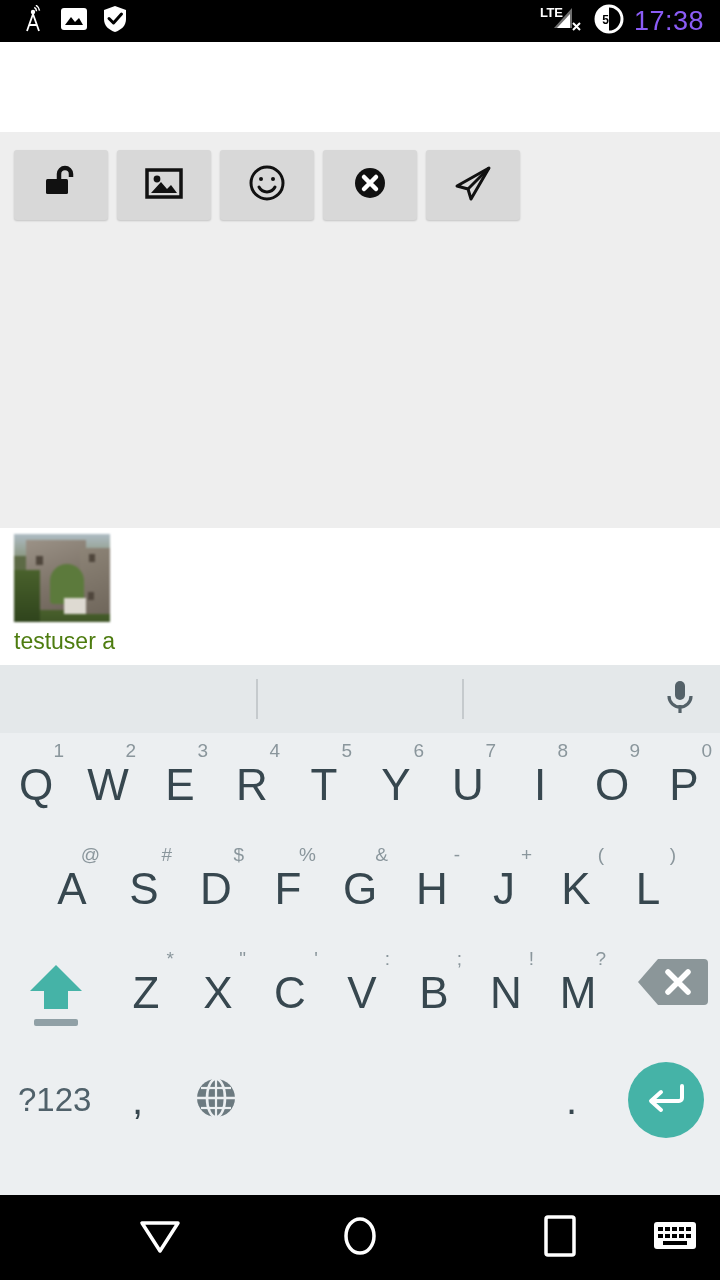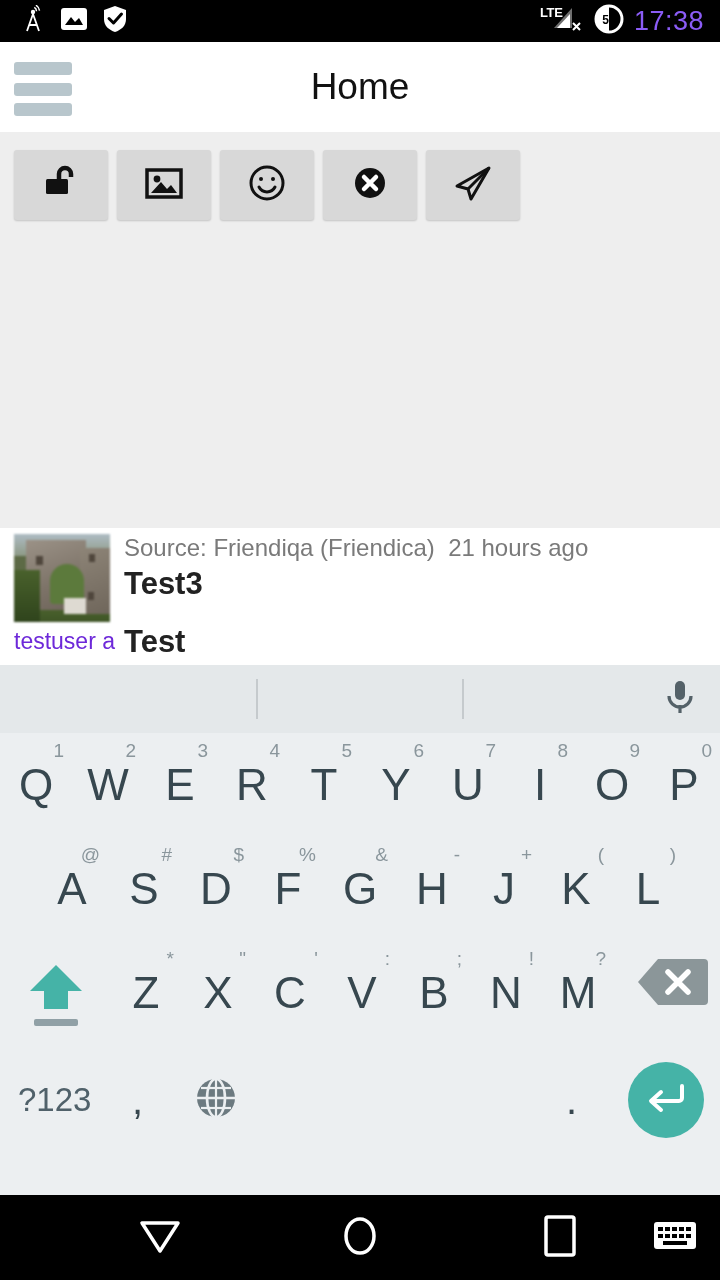--- a/index.html
+++ b/index.html
@@ -88,21 +88,21 @@
     background:linear-gradient(160deg,#8d8477 0%, #6f665b 100%); }
   .thumb .grass { position:absolute; left:0; bottom:0; width:96px; height:34px;
     background:linear-gradient(180deg,#5b7437 0%, #3f5526 100%); }
   .thumb .bush { position:absolute; left:0; top:36px; width:26px; height:52px;
     background:linear-gradient(180deg,#49612c 0%,#2f441c 100%); }
   .thumb .card { position:absolute; left:50px; bottom:8px; width:22px; height:16px; background:#dedad2; }
   .thumb .hole1 { position:absolute; left:22px; top:22px; width:7px; height:9px; background:#4f463c; }
   .thumb .hole2 { position:absolute; left:75px; top:20px; width:6px; height:8px; background:#4f463c; }
   .thumb .hole3 { position:absolute; left:74px; top:58px; width:6px; height:8px; background:#4f463c; }
   .thumb-blur { filter:blur(1.1px); }
-  .author { font-size:23px; color:#6d28d9; padding-top:6px; white-space:nowrap; }
+  .author { font-size:23px; color:#4d7c0f; padding-top:6px; white-space:nowrap; }
 
   .post-body { flex:1; padding-left:14px; }
   .post-source { font-size:24px; color:#7a7a7a; }
   .post-title { font-size:31px; font-weight:bold; color:#222; margin-top:4px; }
   .post-text { font-size:31px; font-weight:bold; color:#222; margin-top:22px; }
 
   
   .keyboard {
     position:absolute; left:0; top:665px; width:720px; height:530px;
     background:#eceff1;
@@ -207,28 +207,20 @@
         <svg width="30" height="30" viewBox="0 0 30 30">
           <circle cx="15" cy="15" r="13" fill="none" stroke="#fff" stroke-width="3"></circle>
           <path d="M15 2 A13 13 0 0 0 15 28 Z" fill="#fff"></path>
           <text x="15" y="20" font-family="Liberation Sans, sans-serif" font-size="12" font-weight="bold" fill="#000" text-anchor="middle">50</text>
         </svg>
       </span>
       <span class="sb-time">17:38</span>
     </div>
   </div>
 
-  <div class="appbar">
-    <div class="hamburger">
-      <span></span>
-      <span></span>
-      <span></span>
-    </div>
-    <div class="appbar-title">Home</div>
-  </div>
 
   <div class="composer">
     <div class="tools">
       <div class="tool-btn">
         <span>
           <svg width="44" height="44" viewBox="0 0 44 44">
             <path d="M20 18 V13 a6 6 0 0 1 12 0 v3" stroke="#111" stroke-width="4.5" fill="none"></path>
             <rect x="7" y="18" width="22" height="15" rx="1.5" fill="#111"></rect>
           </svg>
         </span>
@@ -280,27 +272,20 @@
           <span class="wall"></span>
           <span class="wall2"></span>
           <span class="arch"></span>
           <span class="hole1"></span>
           <span class="hole2"></span>
           <span class="hole3"></span>
           <span class="bush"></span>
           <span class="card"></span>
         </div>
         <div class="author">testuser a</div>
-      </div>
-      <div class="post-body">
-        <div class="post-source">
-          <span>Source: Friendiqa (Friendica)</span>&nbsp;&nbsp;<span>21 hours ago</span>
-        </div>
-        <div class="post-title">Test3</div>
-        <div class="post-text">Test</div>
       </div>
     </div>
   </div>
 
   <div class="keyboard">
 
     <div class="suggestbar">
       <span class="sg-div" style="left:256px;"></span>
       <span class="sg-div" style="left:462px;"></span>
       <span class="mic">

